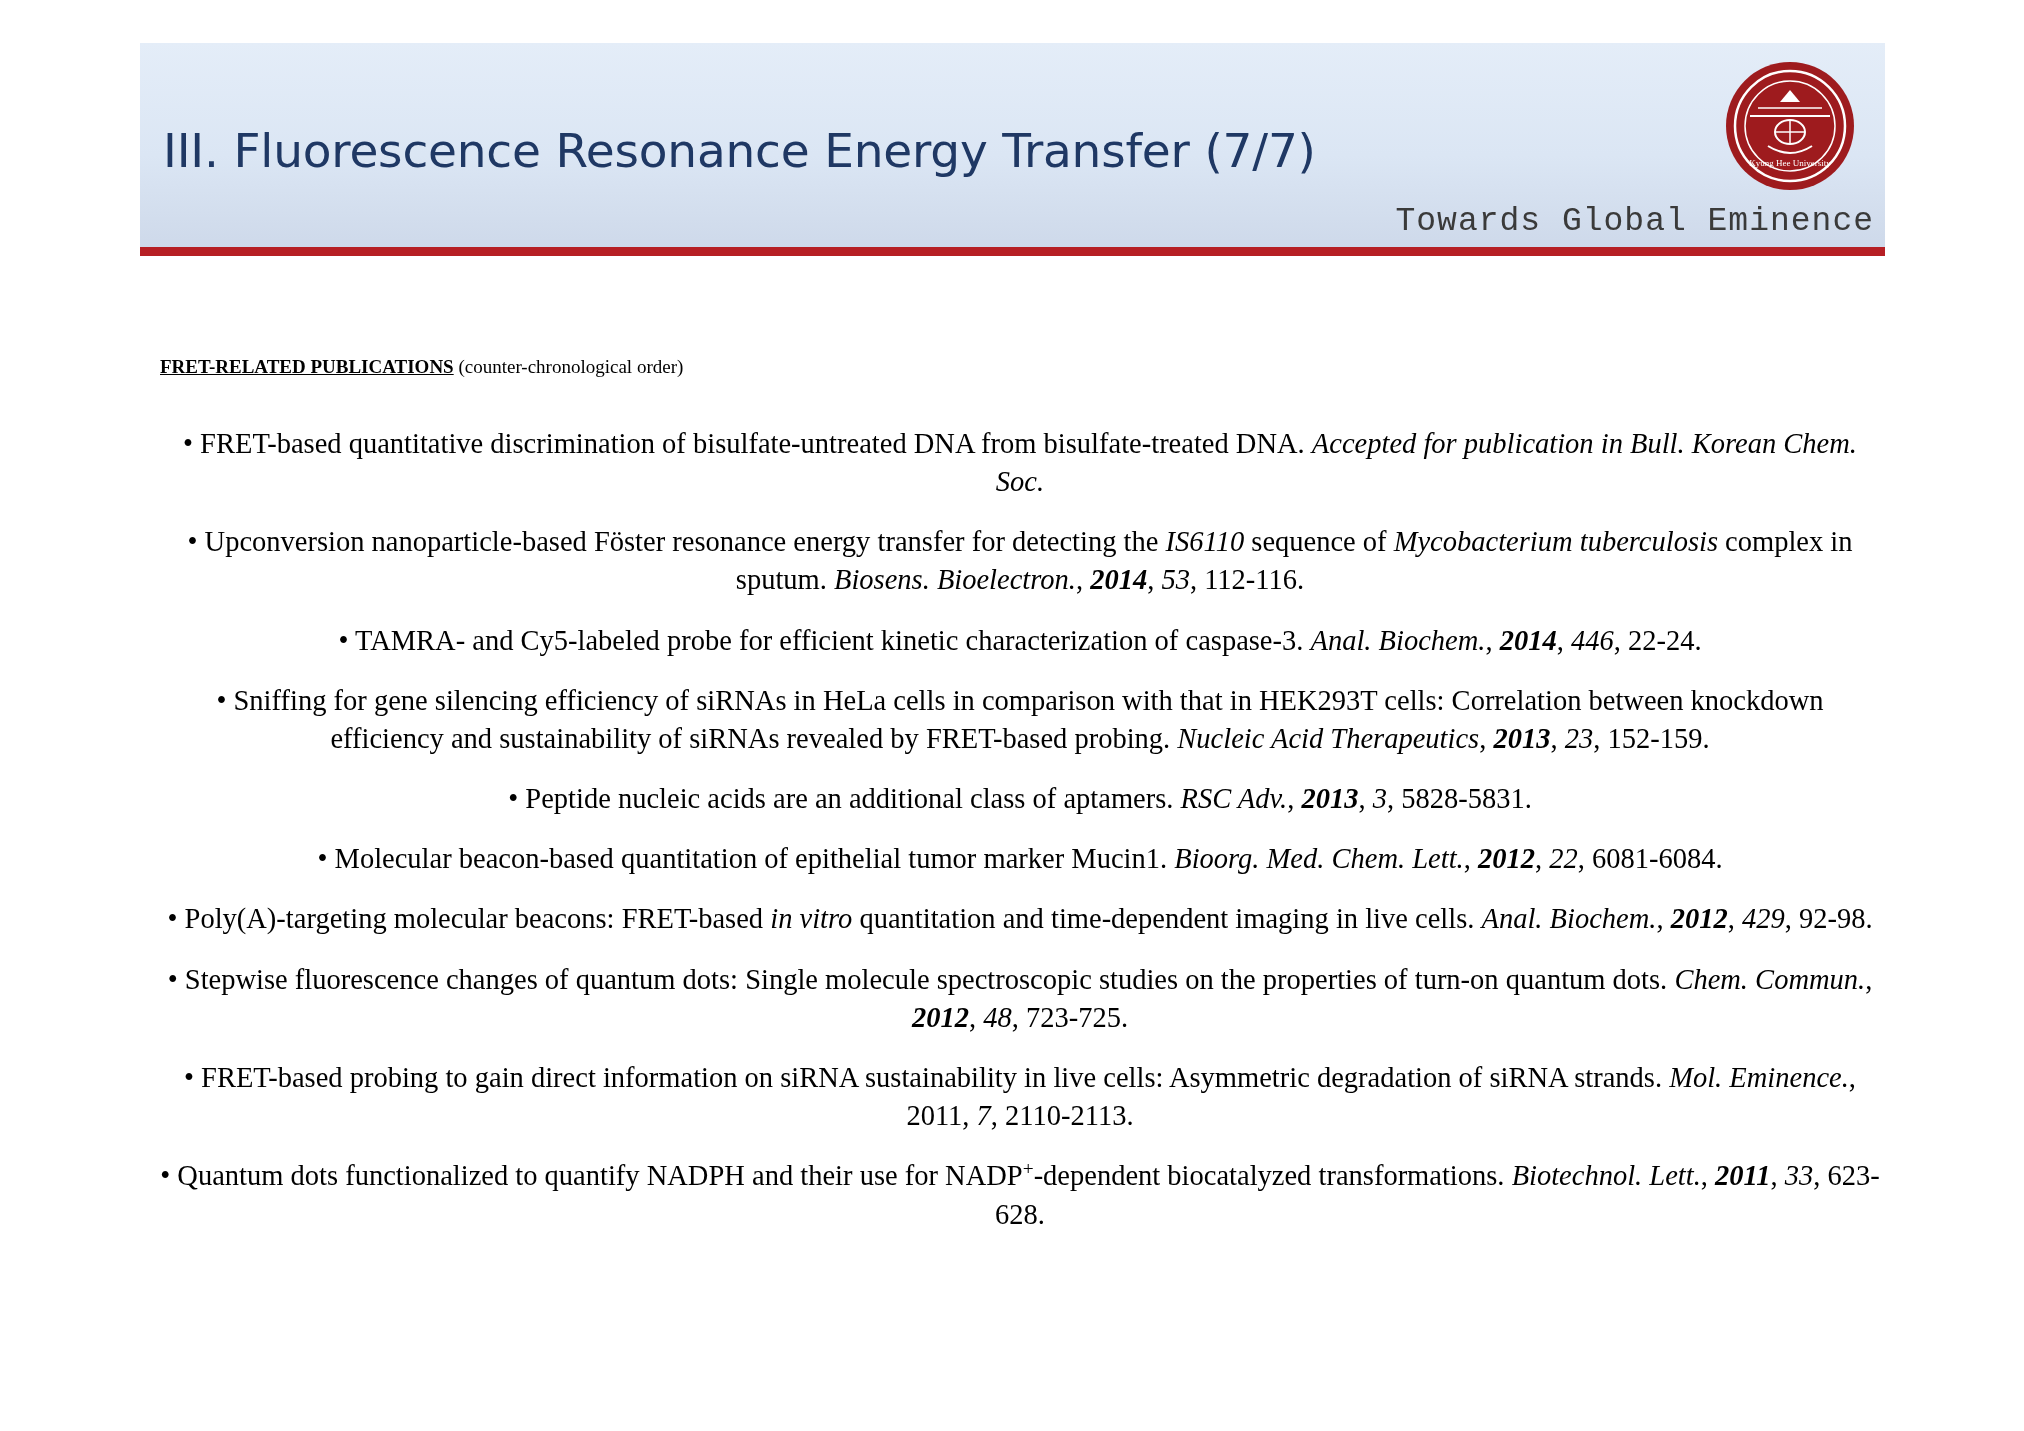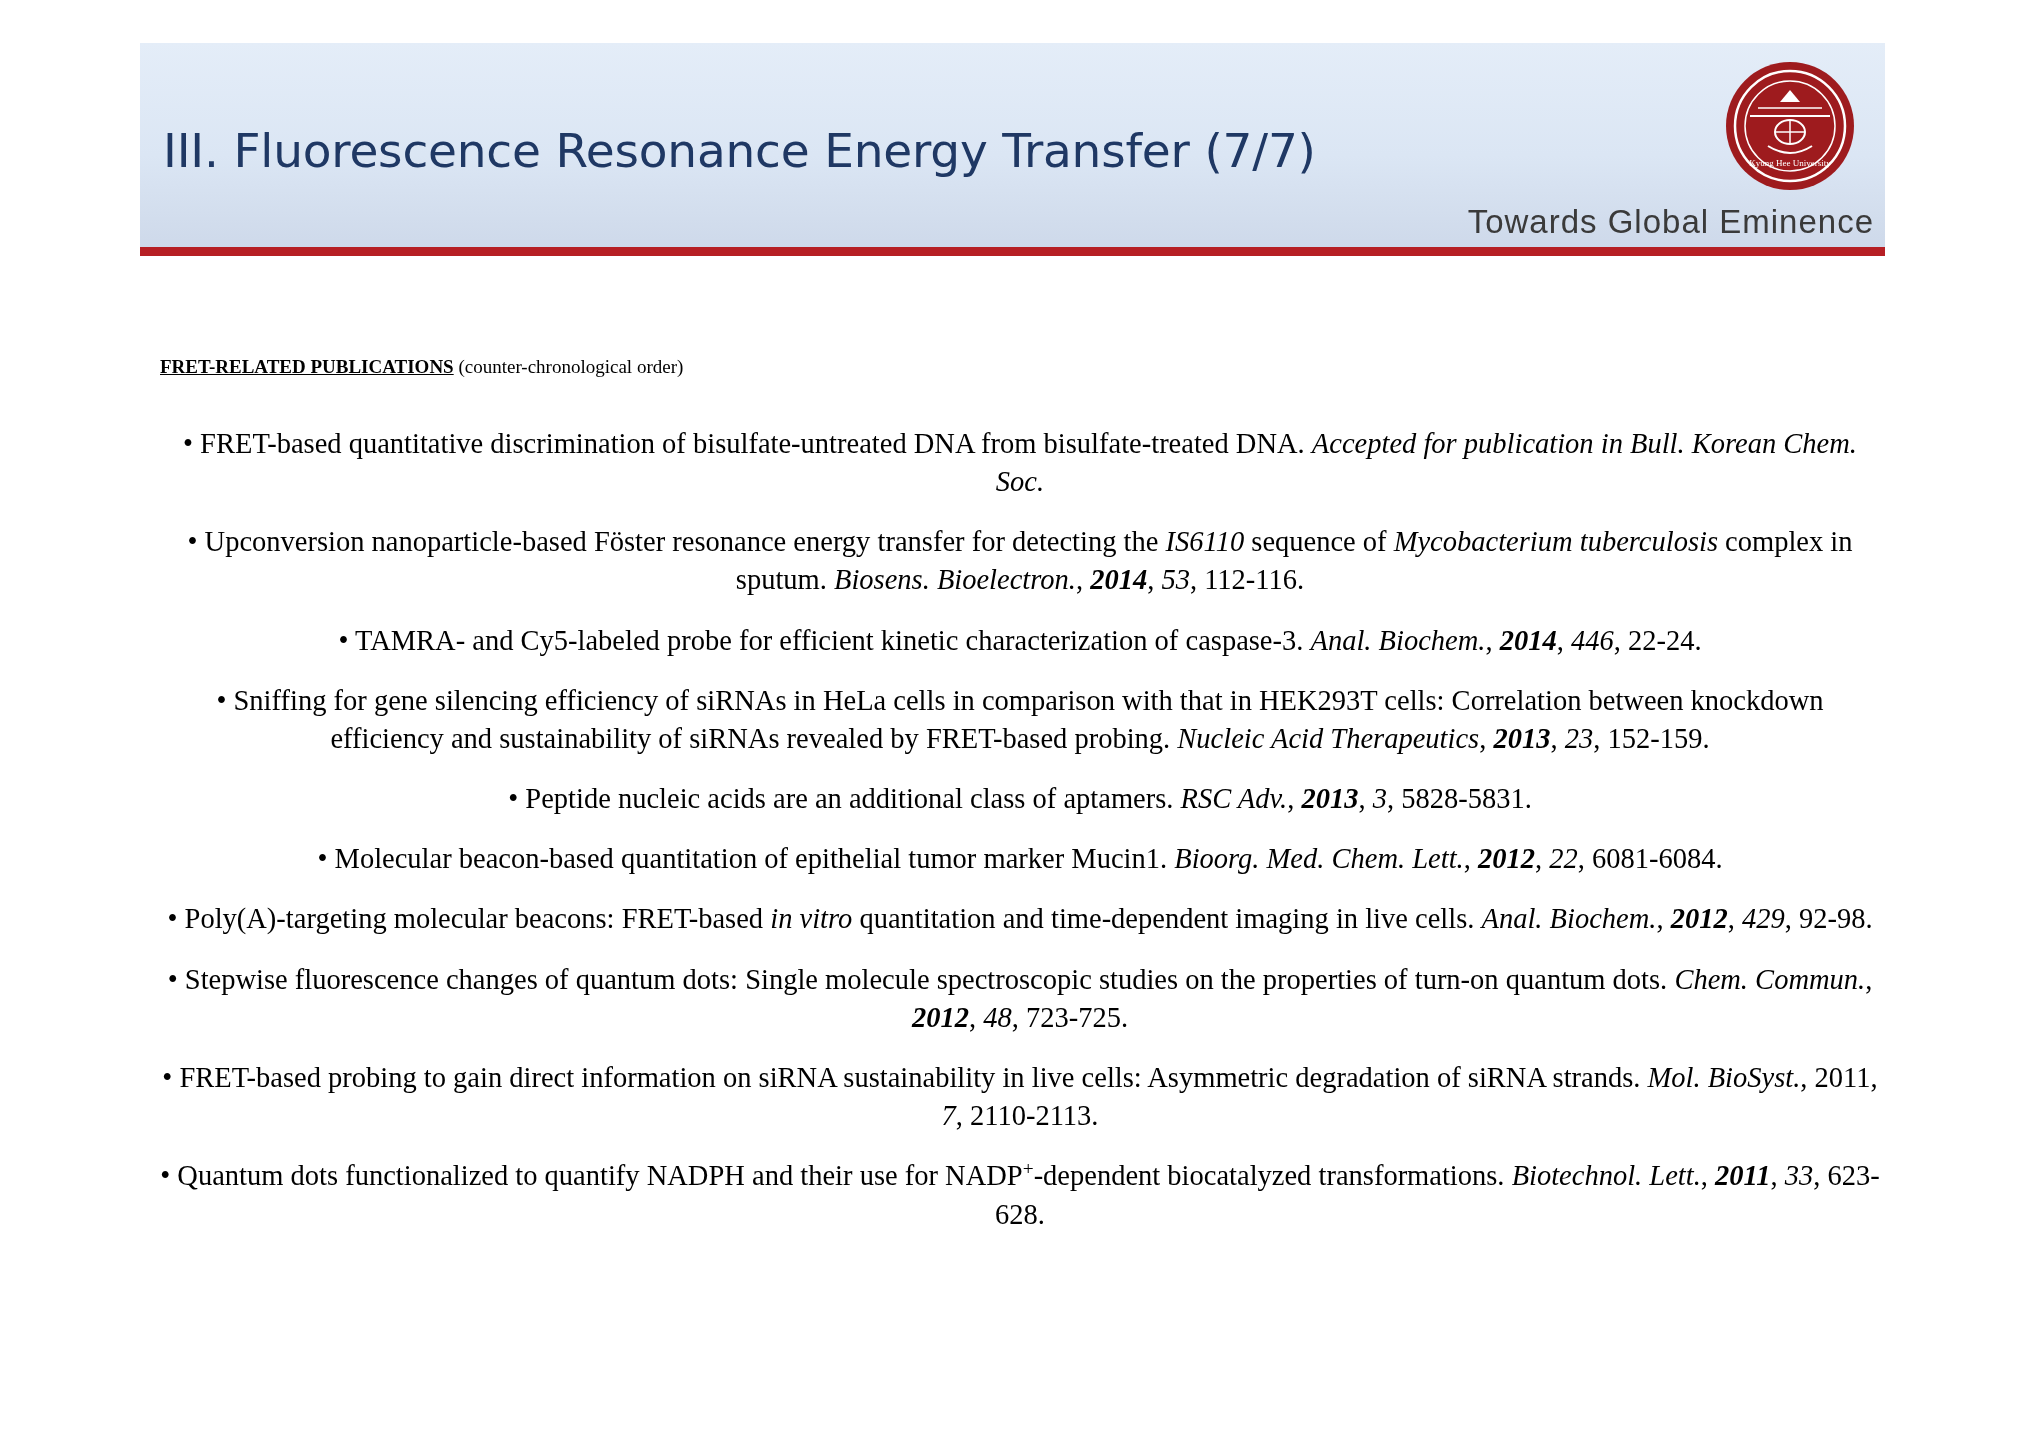--- a/index.html
+++ b/index.html
@@ -40,21 +40,21 @@
     font-weight: normal;
     font-size: 47px;
     color: #1f3864;
     letter-spacing: -0.2px;
     white-space: nowrap;
   }
   .tagline {
     position: absolute;
     right: 150px;
     top: 203px;
-    font-family: Liberation Sans, sans-serif;
+    font-family: Liberation Mono, monospace;
     font-size: 33px;
     color: #3a3a3a;
     letter-spacing: 1px;
     white-space: nowrap;
   }
 
   
   .emblem {
     position: absolute;
     right: 168px;
@@ -123,16 +123,16 @@
   </div>
   <div id="pub-list">
       <div class="pub-item">• FRET-based quantitative discrimination of bisulfate-untreated DNA from bisulfate-treated DNA. <i>Accepted for publication in Bull. Korean Chem. Soc.</i></div>
       <div class="pub-item">• Upconversion nanoparticle-based Föster resonance energy transfer for detecting the <i>IS6110</i> sequence of <i>Mycobacterium tuberculosis</i> complex in sputum. <i>Biosens. Bioelectron.</i>, <b>2014</b>, <i>53</i>, 112-116.</div>
       <div class="pub-item">• TAMRA- and Cy5-labeled probe for efficient kinetic characterization of caspase-3. <i>Anal. Biochem.</i>, <b>2014</b>, <i>446</i>, 22-24.</div>
       <div class="pub-item">• Sniffing for gene silencing efficiency of siRNAs in HeLa cells in comparison with that in HEK293T cells: Correlation between knockdown efficiency and sustainability of siRNAs revealed by FRET-based probing. <i>Nucleic Acid Therapeutics</i>, <b>2013</b>, <i>23</i>, 152-159.</div>
       <div class="pub-item">• Peptide nucleic acids are an additional class of aptamers. <i>RSC Adv.</i>, <b>2013</b>, <i>3</i>, 5828-5831.</div>
       <div class="pub-item">• Molecular beacon-based quantitation of epithelial tumor marker Mucin1. <i>Bioorg. Med. Chem. Lett.</i>, <b>2012</b>, <i>22</i>, 6081-6084.</div>
       <div class="pub-item">• Poly(A)-targeting molecular beacons: FRET-based <i>in vitro</i> quantitation and time-dependent imaging in live cells. <i>Anal. Biochem.</i>, <b>2012</b>, <i>429</i>, 92-98.</div>
       <div class="pub-item">• Stepwise fluorescence changes of quantum dots: Single molecule spectroscopic studies on the properties of turn-on quantum dots. <i>Chem. Commun.</i>, <b>2012</b>, <i>48</i>, 723-725.</div>
-      <div class="pub-item">• FRET-based probing to gain direct information on siRNA sustainability in live cells: Asymmetric degradation of siRNA strands. <i>Mol. BioSyst.</i>, 2011, <i>7</i>, 2110-2113.</div>
+      <div class="pub-item">• FRET-based probing to gain direct information on siRNA sustainability in live cells: Asymmetric degradation of siRNA strands. <i>Mol. Eminence.</i>, 2011, <i>7</i>, 2110-2113.</div>
       <div class="pub-item">• Quantum dots functionalized to quantify NADPH and their use for NADP<sup>+</sup>-dependent biocatalyzed transformations. <i>Biotechnol. Lett.</i>, <b>2011</b>, <i>33</i>, 623-628.</div>
     </div>
 </div>
 
 </body></html>

